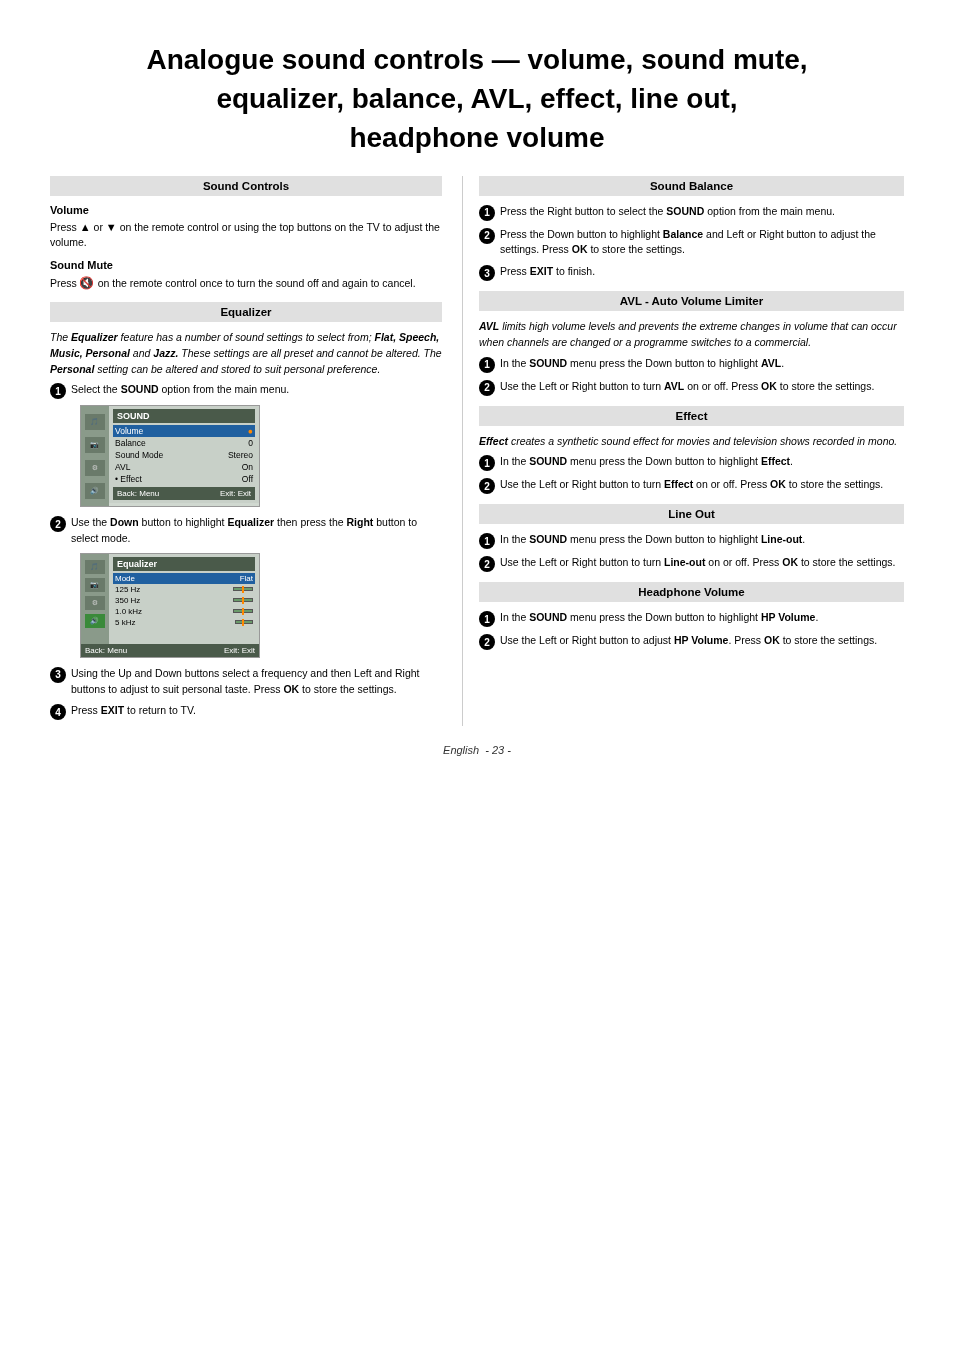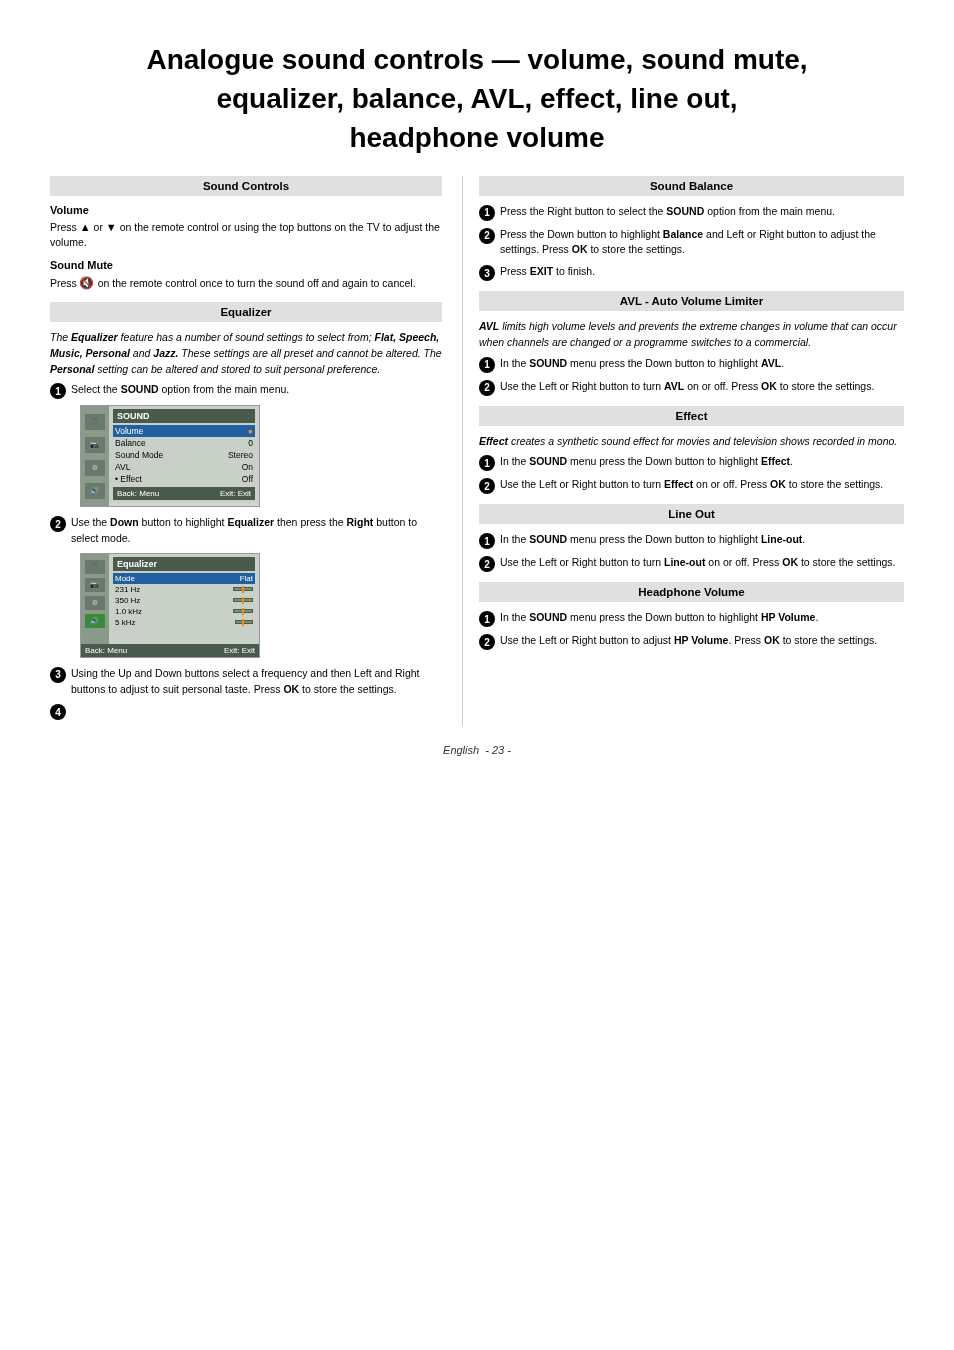--- a/index.html
+++ b/index.html
@@ -340,21 +340,21 @@
           <div class="icon">⚙</div>
           <div class="icon active">🔊</div>
         </div>
         <div class="eq-content">
           <div class="eq-title">Equalizer</div>
           <div class="eq-row highlighted">
             <span>Mode</span>
               <span>Flat</span>
           </div>
           <div class="eq-row">
-            <span>231 Hz</span>
+            <span>125 Hz</span>
             <span class="eq-bar">
                 <div class="eq-bar-fill">
                   <div class="marker"></div>
                 </div>
               </span>
           </div>
           <div class="eq-row">
             <span>350 Hz</span>
             <span class="eq-bar">
                 <div class="eq-bar-fill">
@@ -386,20 +386,21 @@
       </div>
     </div>
 
     <div class="step-item">
       <span class="step-num">3</span>
       <span class="step-text">Using the Up and Down buttons select a frequency and then Left and Right buttons to adjust to suit personal taste. Press <strong>OK</strong> to store the settings.</span>
     </div>
 
     <div class="step-item">
       <span class="step-num">4</span>
+      <span class="step-text">Press <strong>EXIT</strong> to return to TV.</span>
     </div>
   </div>
 
   <div class="col-right">
     <div class="section-header">Sound Balance</div>
 
     <div class="step-item">
       <span class="step-num">1</span>
       <span class="step-text">Press the Right button to select the <strong>SOUND</strong> option from the main menu.</span>
     </div>

